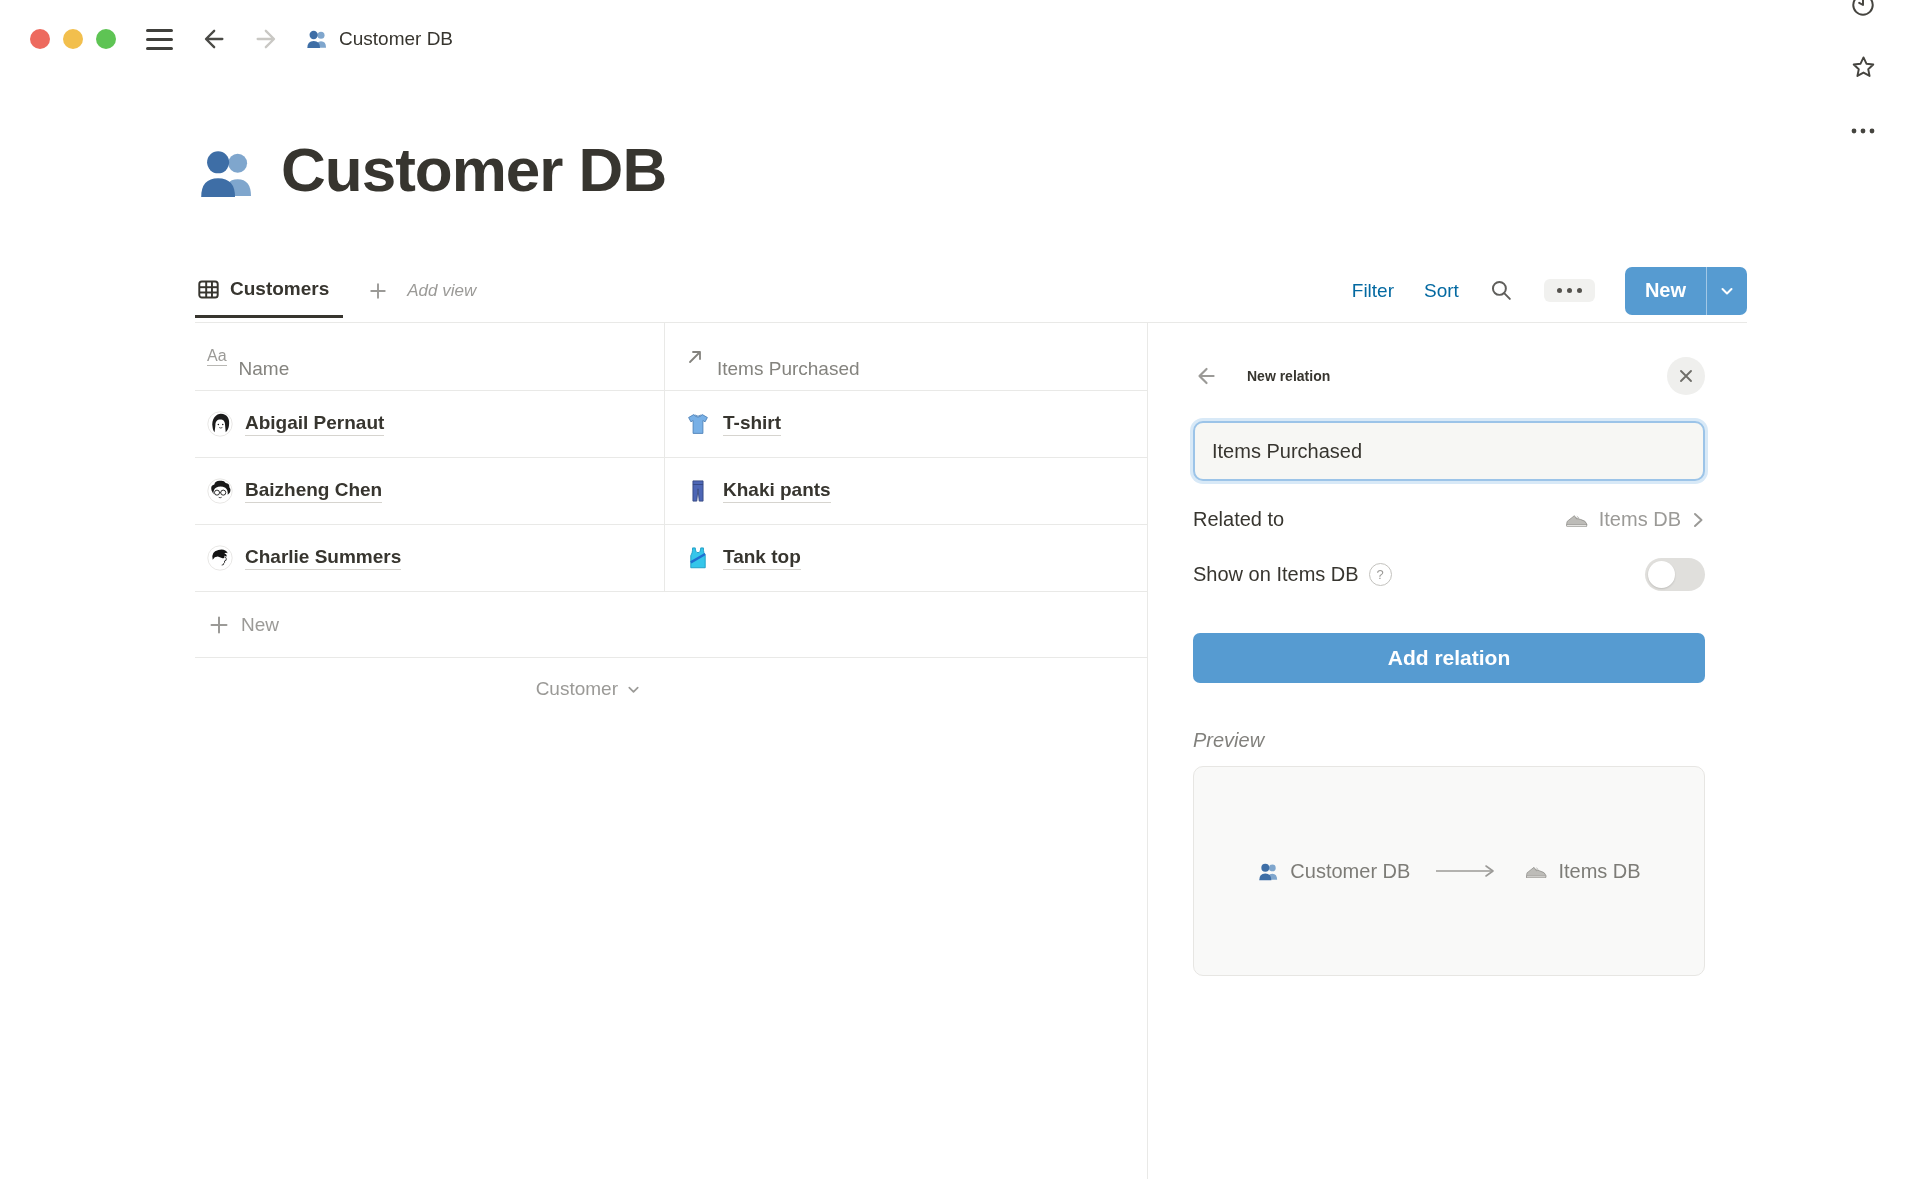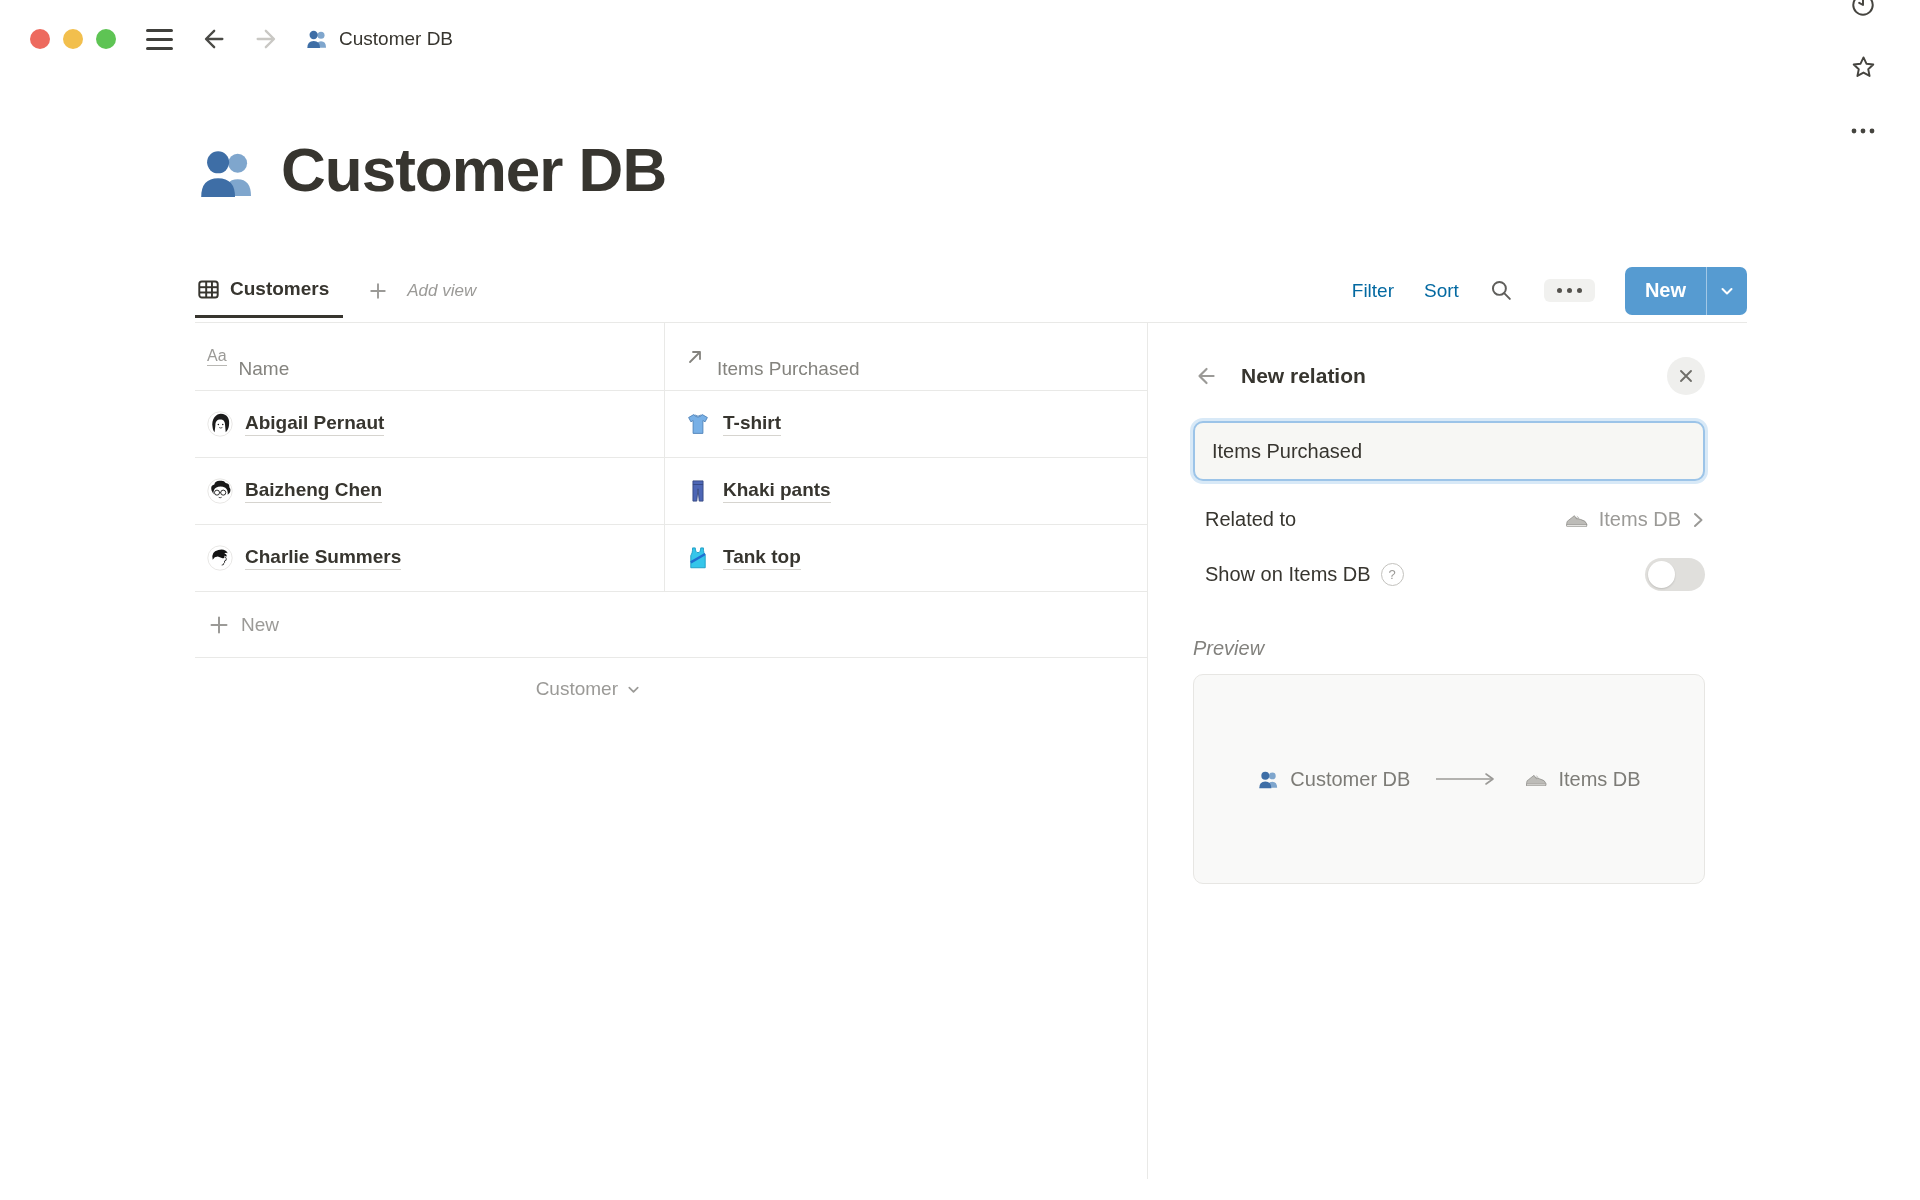--- a/index.html
+++ b/index.html
@@ -58,29 +58,29 @@
   .avatar { width:26px; height:26px; flex:0 0 26px; }
   .newrow { display:flex; align-items:center; gap:12px; height:66px; padding-left:14px;
             color:#9b9a97; font-size:19px; border-bottom:1px solid #e9e9e7; cursor:pointer; }
   .calcrow { width:470px; display:flex; justify-content:flex-end; align-items:center; gap:8px;
              padding:20px 24px 0 0; color:#9b9a97; font-size:19px; cursor:pointer; }
 
   
   .panel { flex:1; border-left:1px solid #e9e9e7; padding:34px 0 0 45px; }
   .panel-inner { width:512px; }
   .p-head { display:flex; align-items:center; }
-  .p-title { font-size:21px; font-weight:700; margin-left:22px; }
+  .p-title { font-size:14px; font-weight:700; margin-left:28px; }
   .closebtn { margin-left:auto; width:38px; height:38px; border-radius:50%; background:#efefed;
               display:flex; align-items:center; justify-content:center; cursor:pointer; }
   .nameinput { margin-top:26px; width:100%; height:60px; border-radius:10px;
                border:2px solid #9cc4e8; box-shadow:0 0 0 3px #d8e9f7; background:#f7f7f4;
                font-size:20px; color:#37352f; padding:0 17px; outline:none;
                font-family:"Liberation Sans", sans-serif; }
   .p-row { display:flex; align-items:center; margin-top:26px; }
-  .p-row .label { font-size:20px; display:flex; align-items:center; gap:10px;margin-left:12px; }
+  .p-row .label { font-size:20px; display:flex; align-items:center; gap:10px; }
   .p-row .value { margin-left:auto; display:flex; align-items:center; gap:10px;
                   color:#9b9a97; font-size:20px; cursor:pointer; }
   .qmark { width:23px; height:23px; border-radius:50%; border:1.5px solid #c3c2be; color:#9b9a97;
            font-size:13px; display:flex; align-items:center; justify-content:center; }
   .toggle { margin-left:auto; width:60px; height:33px; border-radius:17px; background:#e0dfdc;
             position:relative; cursor:pointer; }
   .toggle .knob { position:absolute; left:3px; top:3px; width:27px; height:27px; border-radius:50%;
                   background:#ffffff; box-shadow:0 1px 2px rgba(0,0,0,0.15); }
   .addbtn { margin-top:42px; width:100%; height:50px; border:none; border-radius:7px;
             background:#569bd1; color:#ffffff; font-size:21px; font-weight:700; cursor:pointer;
@@ -329,20 +329,21 @@
         <div class="p-row">
           <span class="label">
             <span>Show on Items DB</span>
             <span class="qmark">?</span>
           </span>
           <span class="toggle">
               <span class="knob"></span>
             </span>
         </div>
 
+        <button class="addbtn">Add relation</button>
 
         <div class="prevlabel">Preview</div>
 
         <div class="prevcard">
           <span class="prevside">
             <svg width="23" height="23" viewBox="0 0 36 36">
               <circle cx="24" cy="12.5" r="5.3" fill="#7fa6cd"></circle>
               <path d="M16.5 31 q0-9.5 7.5-9.5 q7.5 0 7.5 9.5 z" fill="#7fa6cd"></path>
               <circle cx="13" cy="12" r="6.2" fill="#3e6ea6"></circle>
               <path d="M3.5 31.5 q0-10.5 9.5-10.5 q9.5 0 9.5 10.5 z" fill="#3e6ea6"></path>

